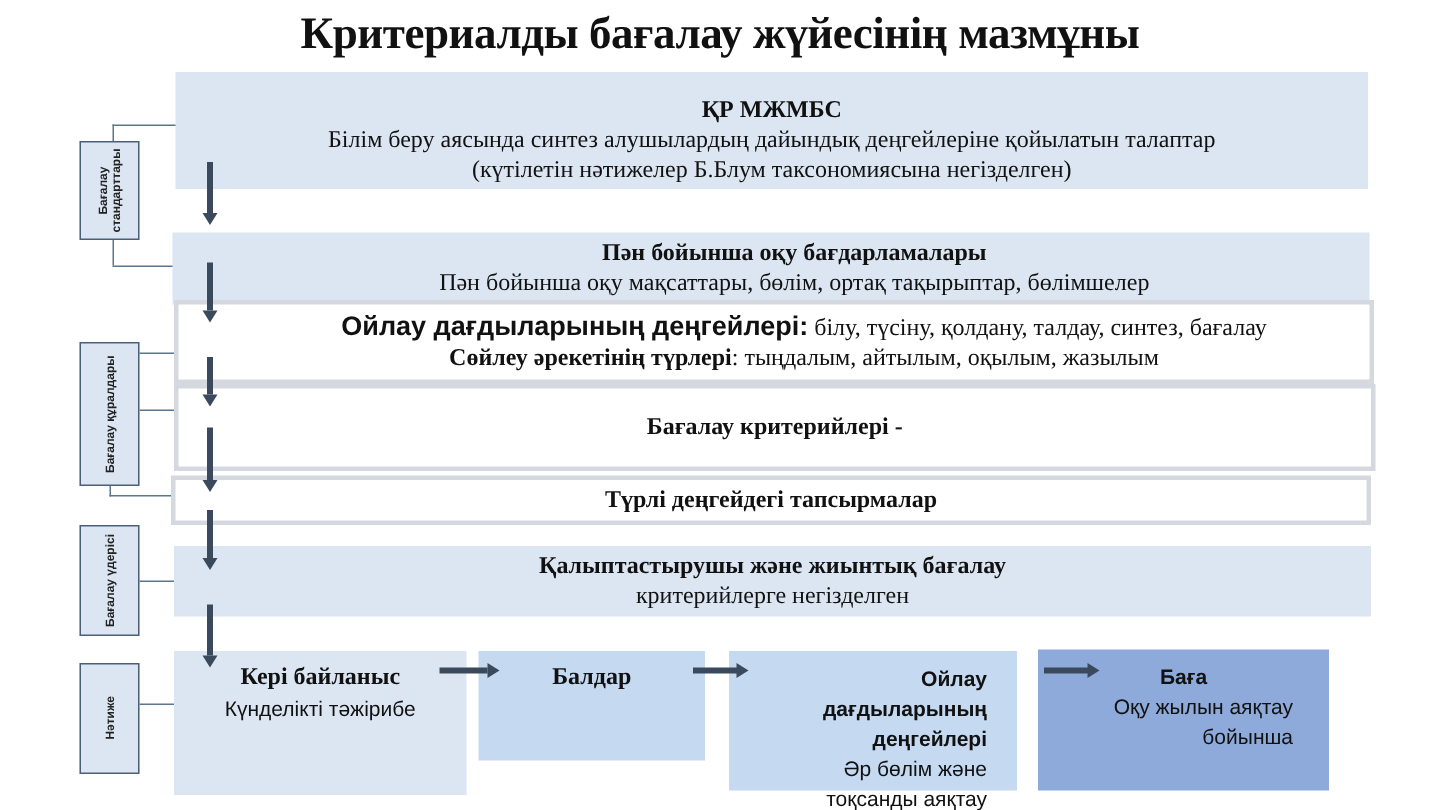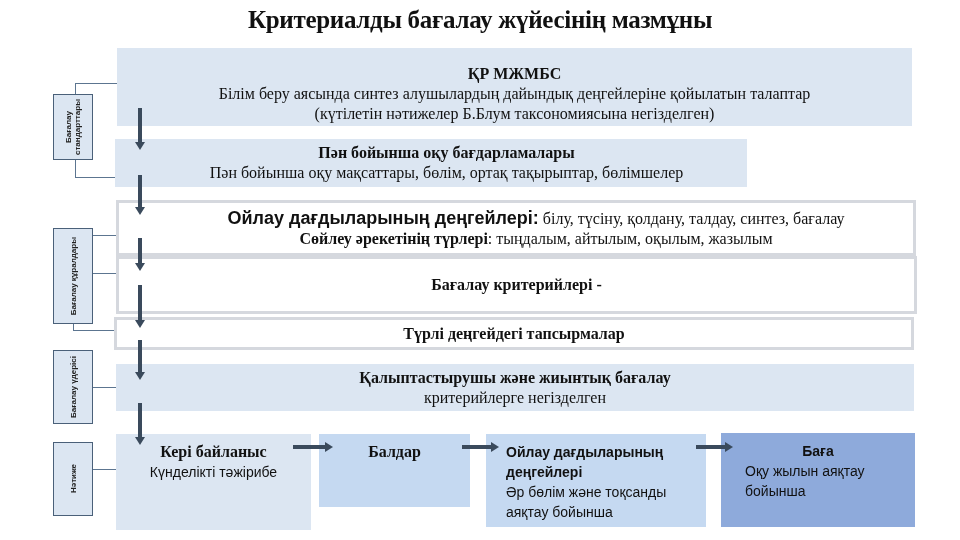--- a/index.html
+++ b/index.html
@@ -1,21 +1,21 @@
 <!DOCTYPE html>
 <html><head>
 <meta charset="utf-8">
 <style>
   html, body { margin:0; padding:0; }
   body { width:960px; height:540px; background:#ffffff; position:relative; overflow:hidden;
          font-family:"Liberation Serif", serif; color:#111; }
   .abs { position:absolute; box-sizing:border-box; }
-  .title { left:0; top:6px; width:960px; text-align:center; font-size:25px; font-weight:bold;
+  .title { left:0; top:6px; width:960px; text-align:center; font-size:30px; font-weight:bold;
            font-family:"Liberation Serif", serif; letter-spacing:-0.3px; }
-  .box { display:flex; flex-direction:column; align-items:center; justify-content:center; text-align:left;
+  .box { display:flex; flex-direction:column; align-items:center; justify-content:center; text-align:right;
          font-size:16px; line-height:20px; }
   .fill { background:#dce6f2; }
   .outline { background:#ffffff; border:3px solid #d5d8de; }
   .b { font-weight:bold; }
   .side { background:#dce6f2; border:1.5px solid #4a6079; display:flex; align-items:center; justify-content:center; }
   .side span { writing-mode:vertical-rl; transform:rotate(180deg); font-family:"Liberation Sans", sans-serif;
                font-size:8px; line-height:9px; text-align:center; font-weight:bold; color:#222; }
   .hline { background:#5c7590; height:1px; }
   .vline { background:#5c7590; width:1px; }
   .arrow { width:4px; background:#3a4a5c; }
@@ -54,21 +54,21 @@
 
 <div class="abs hline" style="left:93px;top:387px;width:25px;"></div>
 <div class="abs hline" style="left:93px;top:469px;width:25px;"></div>
 
 <div class="abs box fill" style="left:117px;top:48px;width:795px;height:78px;padding-top:14px;">
   <div class="b">ҚР МЖМБС</div>
   <div>Білім беру аясында синтез алушылардың дайындық деңгейлеріне қойылатын талаптар</div>
   <div>(күтілетін нәтижелер Б.Блум таксономиясына негізделген)</div>
 </div>
 
-<div class="abs box fill" style="left:115px;top:139px;width:632px;height:48px;padding-left:31px;">
+<div class="abs box fill" style="left:115px;top:155px;width:798px;height:48px;padding-left:31px;">
   <div class="b">Пән бойынша оқу бағдарламалары</div>
   <div>Пән бойынша оқу мақсаттары, бөлім, ортақ тақырыптар, бөлімшелер</div>
 </div>
 
 <div class="abs box outline" style="left:116px;top:200px;width:800px;height:56px;padding-left:40px;">
   <div>
     <span class="b sans" style="font-size:18px;">Ойлау дағдыларының деңгейлері:</span><span> білу, түсіну, қолдану, талдау, синтез, бағалау</span>
   </div>
   <div>
     <span class="b">Сөйлеу әрекетінің түрлері</span><span>: тыңдалым, айтылым, оқылым, жазылым</span>
@@ -88,25 +88,25 @@
   <div>критерийлерге негізделген</div>
 </div>
 
 <div class="abs box" style="left:116px;top:434px;width:195px;height:96px;background:#dce6f2;justify-content:flex-start;padding-top:8px;">
   <div class="b">Кері байланыс</div>
   <div class="sans" style="font-size:14px;">Күнделікті тәжірибе</div>
 </div>
 <div class="abs box" style="left:319px;top:434px;width:151px;height:73px;background:#c5d9f1;justify-content:flex-start;padding-top:8px;padding-left:8px;padding-right:8px;">
   <div class="b">Балдар</div>
 </div>
-<div class="abs box" style="left:486px;top:434px;width:220px;height:93px;background:#c5d9f1;justify-content:flex-start;padding-top:8px;padding-left:20px;padding-right:20px;">
+<div class="abs box" style="left:486px;top:434px;width:192px;height:93px;background:#c5d9f1;justify-content:flex-start;padding-top:8px;padding-left:20px;padding-right:20px;">
   <div class="b sans" style="font-size:14px;">Ойлау дағдыларының деңгейлері</div>
   <div class="sans" style="font-size:14px;">Әр бөлім және тоқсанды аяқтау бойынша</div>
 </div>
-<div class="abs box" style="left:721px;top:433px;width:194px;height:94px;background:#8eaadb;justify-content:flex-start;padding-top:8px;padding-left:24px;padding-right:24px;">
+<div class="abs box" style="left:692px;top:433px;width:194px;height:94px;background:#8eaadb;justify-content:flex-start;padding-top:8px;padding-left:24px;padding-right:24px;">
   <div class="b sans" style="font-size:14px;">Баға</div>
   <div class="sans" style="font-size:14px;">Оқу жылын аяқтау бойынша</div>
 </div>
 
 <div class="abs arrow" style="left:138px;top:108px;height:34px;"></div>
 <div class="abs arrow-head" style="left:135px;top:142px;"></div>
 
 <div class="abs arrow" style="left:138px;top:175px;height:32px;"></div>
 <div class="abs arrow-head" style="left:135px;top:207px;"></div>
 

